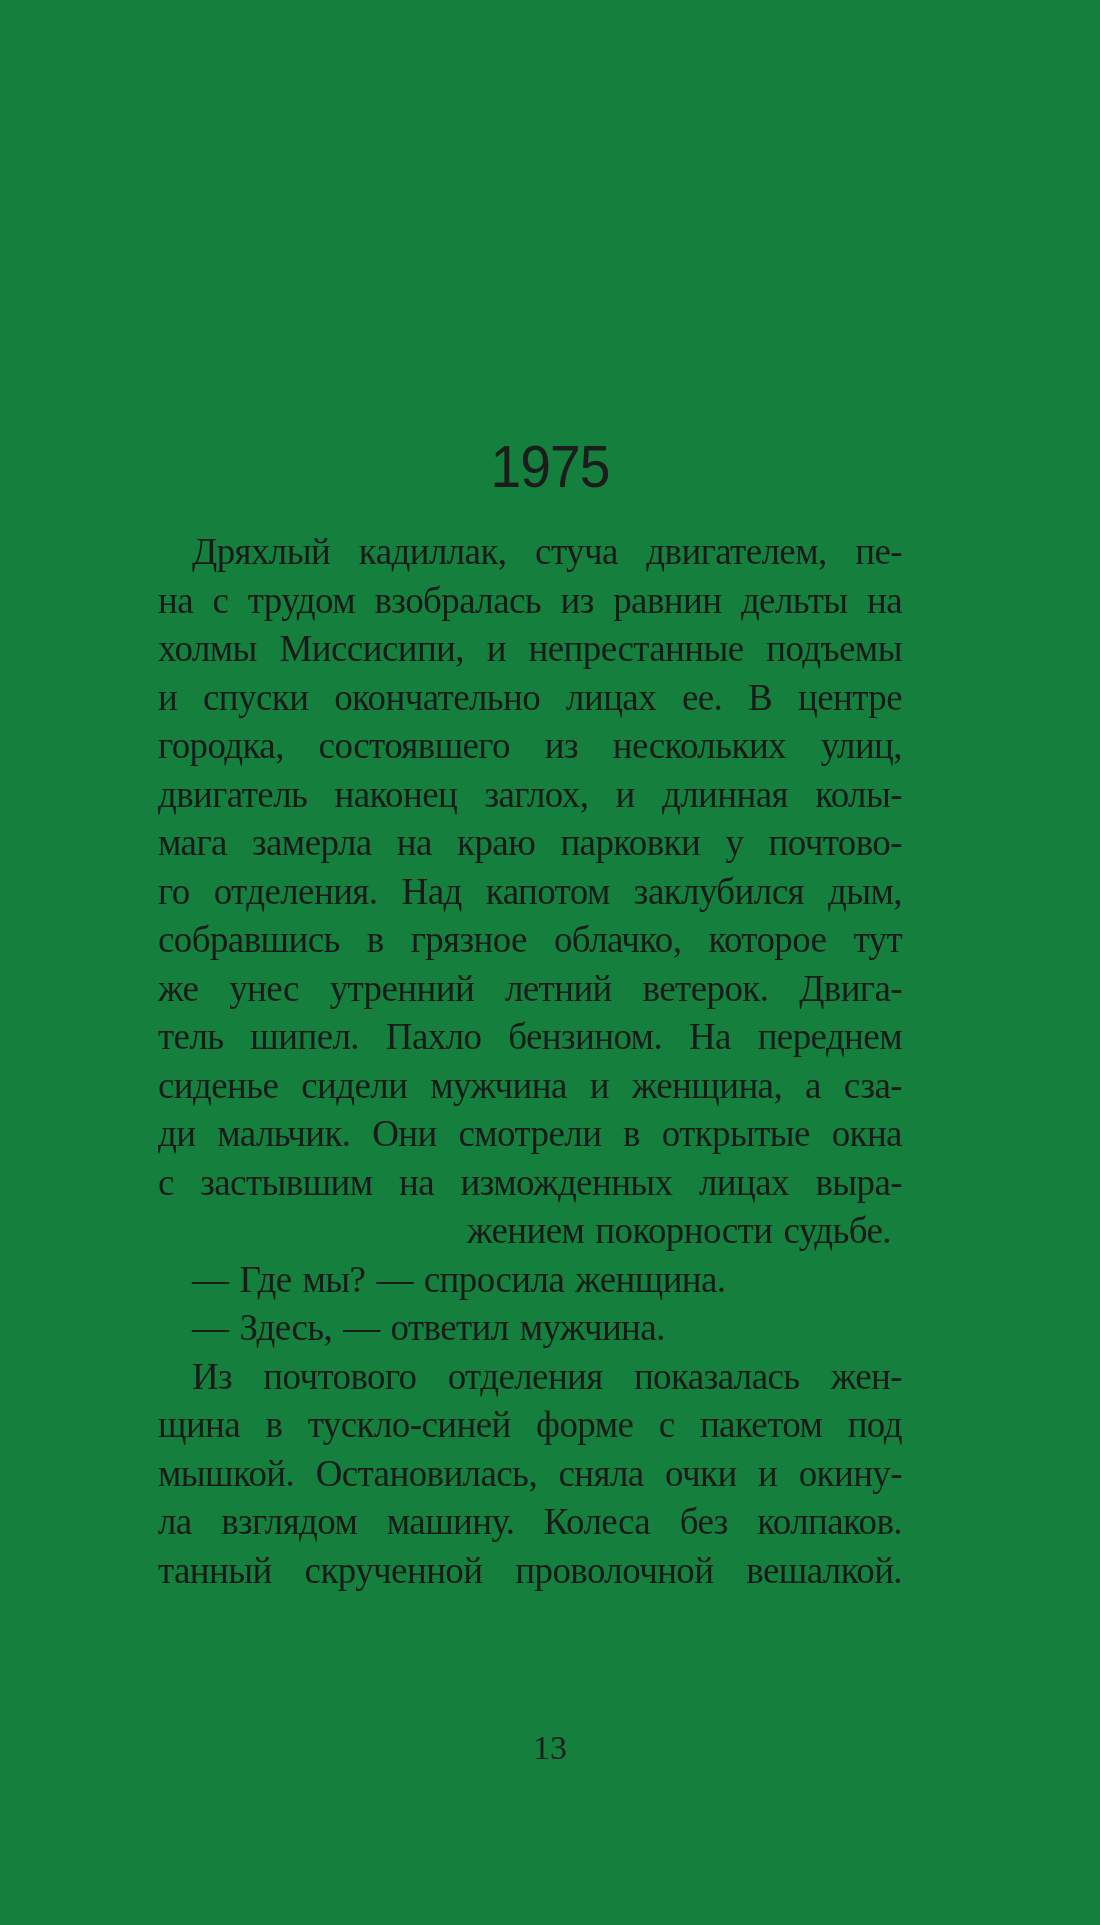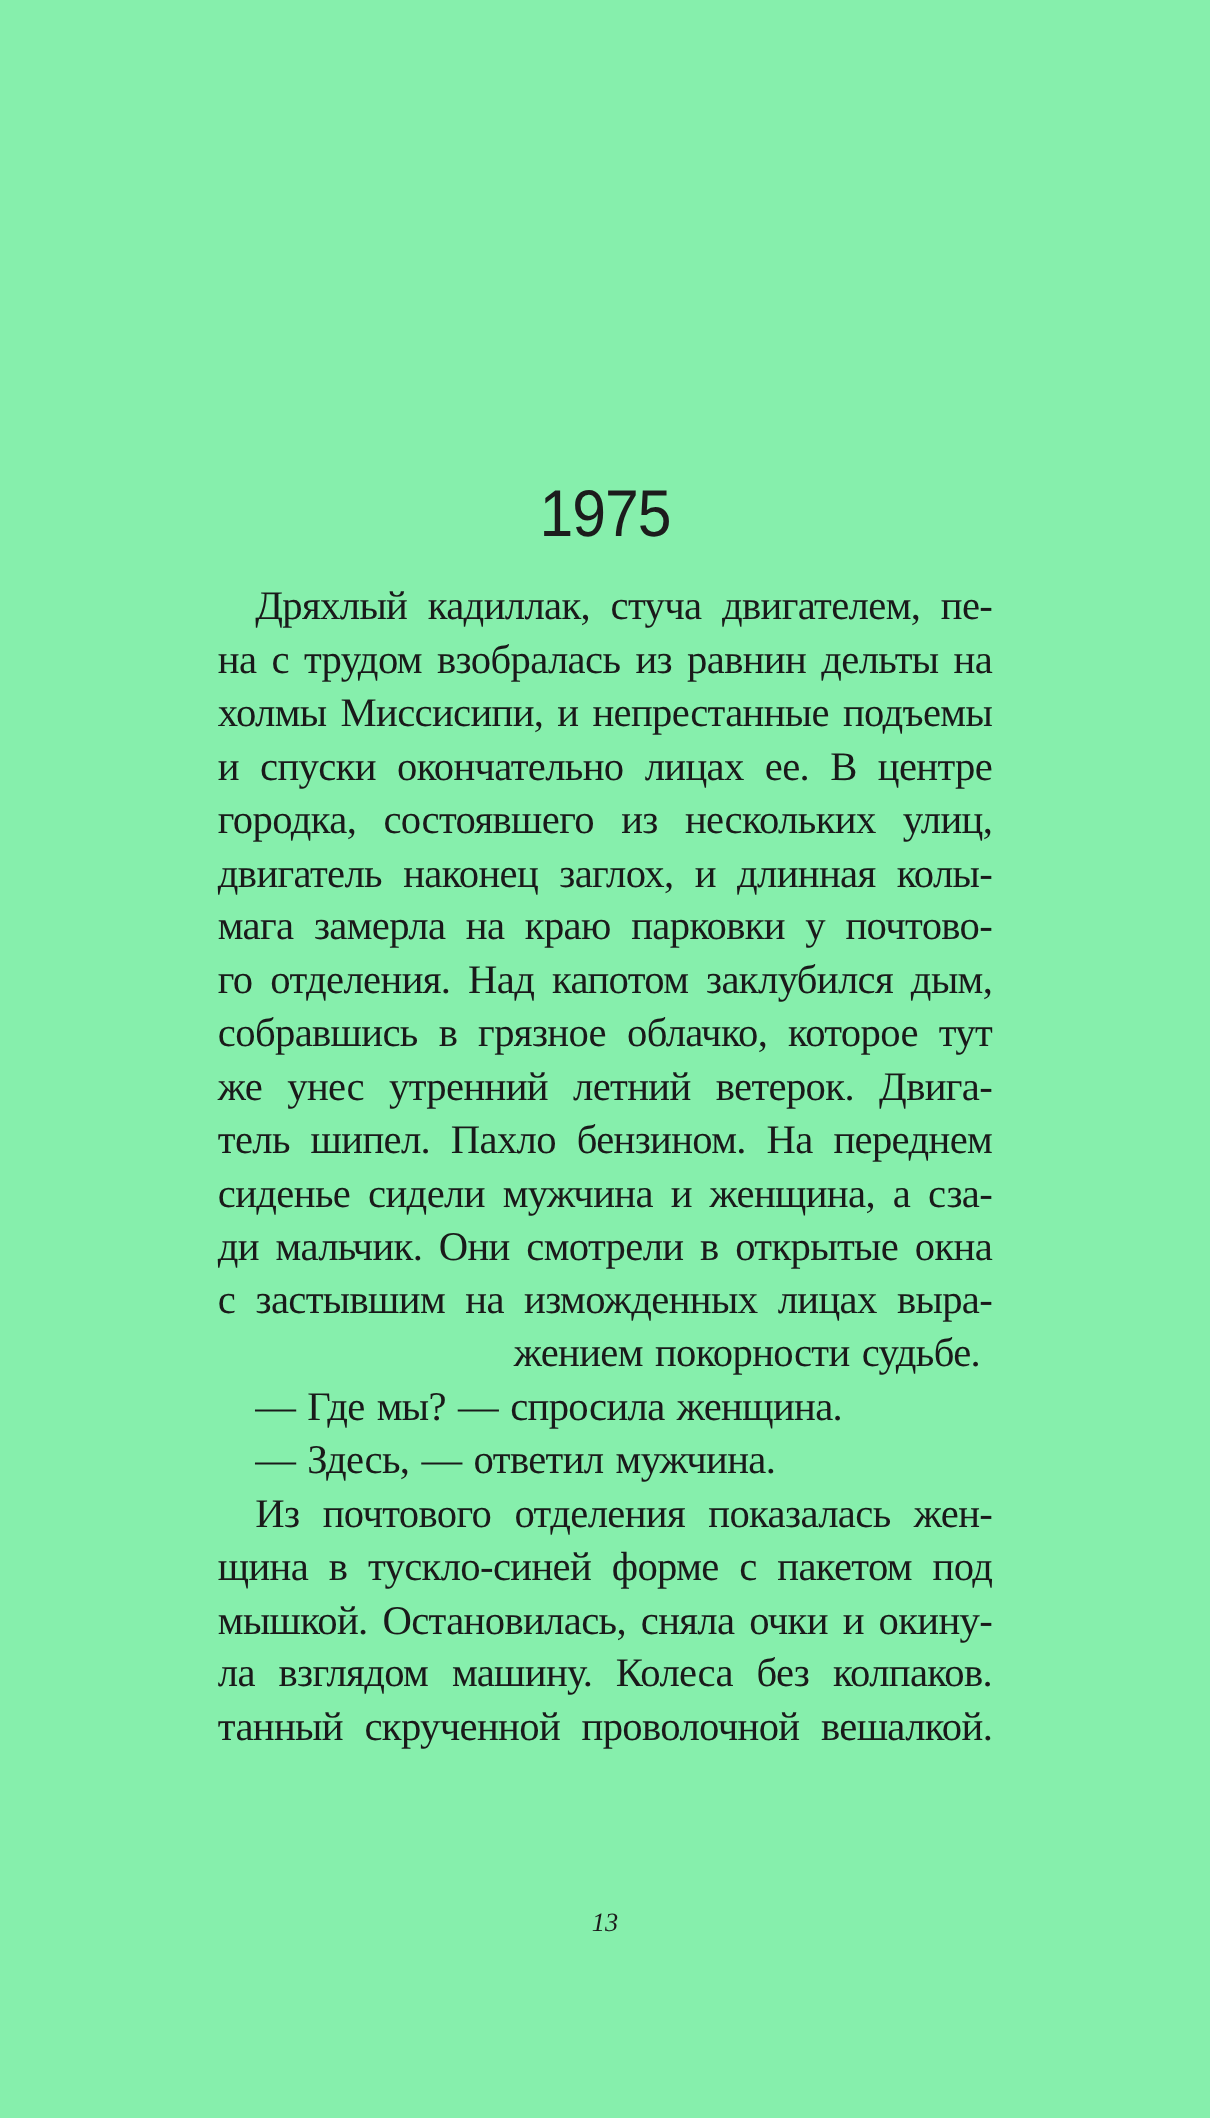--- a/index.html
+++ b/index.html
@@ -1,33 +1,33 @@
 <!DOCTYPE html>
 <html><head>
 <meta charset="utf-8">
 <style>
   html, body { margin:0; padding:0; background:#ffffff; }
   body { width:1100px; height:1925px; position:relative; overflow:hidden;
          font-family:"Liberation Serif", "DejaVu Serif", serif; color:#1a1a1a; }
-  .page { position:absolute; left:0; top:0; width:1100px; height:1925px; background:#86efac; }
+  .page { position:absolute; left:0; top:0; width:1100px; height:1925px; background:#15803d; }
   .chapter-title { position:absolute; left:0; width:1100px; top:432px; text-align:center;
                    font-family:"Liberation Sans", "DejaVu Sans", sans-serif;
                    font-size:60px; line-height:70px; color:#1c1c1c; letter-spacing:-1px;
                    transform:scaleX(0.92); transform-origin:center; }
   .body-text { position:absolute; left:158px; top:528px; width:744px; }
   .line { height:48.5px; line-height:48.5px; font-size:37px; white-space:nowrap;
-          display:flex; justify-content:space-between; letter-spacing:-0.6px;margin-left:40px; }
+          display:flex; justify-content:space-between; letter-spacing:-0.6px; }
   .line.last { justify-content:flex-end; }
   .line .w { display:inline-block; }
   .line.indent { padding-left:34px; }
   .line.dialog { padding-left:34px; justify-content:flex-start; }
   .line.dialog .w { margin-right:11px; }
   .line.last .w { margin-right:11px; }
   .page-number { position:absolute; left:0; width:1100px; top:1728px; text-align:center;
-                 font-size:24px; line-height:40px; color:#1c1c1c;font-style:italic; }
+                 font-size:34px; line-height:40px; color:#1c1c1c; }
 </style>
 </head>
 <body>
 
 <div class="page">
   <div class="chapter-title">1975</div>
 
   <div class="body-text" id="body-text">
     <div class="line indent">
         <span class="w">Дряхлый</span>

